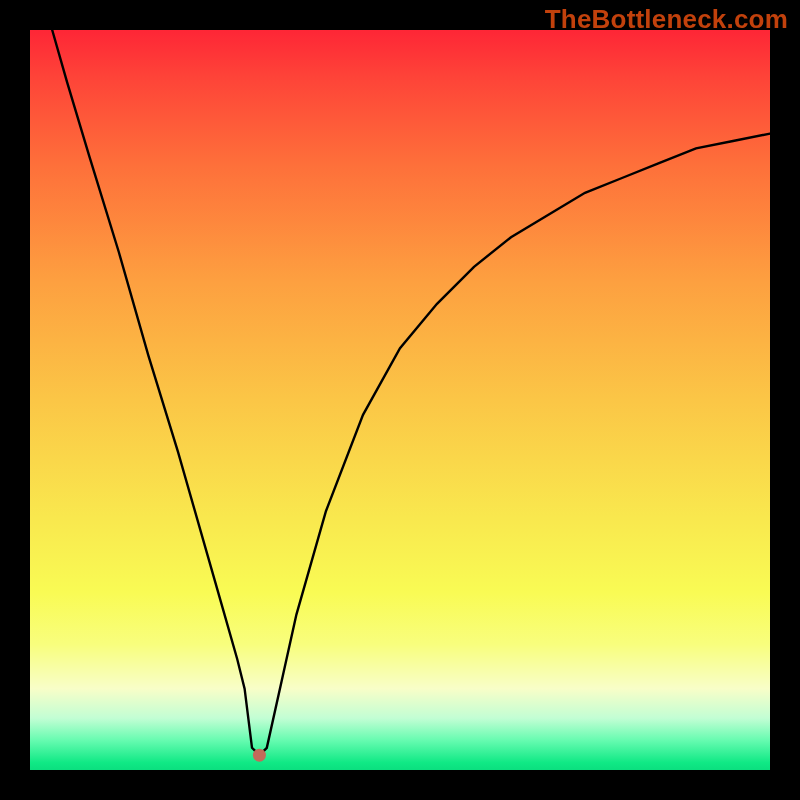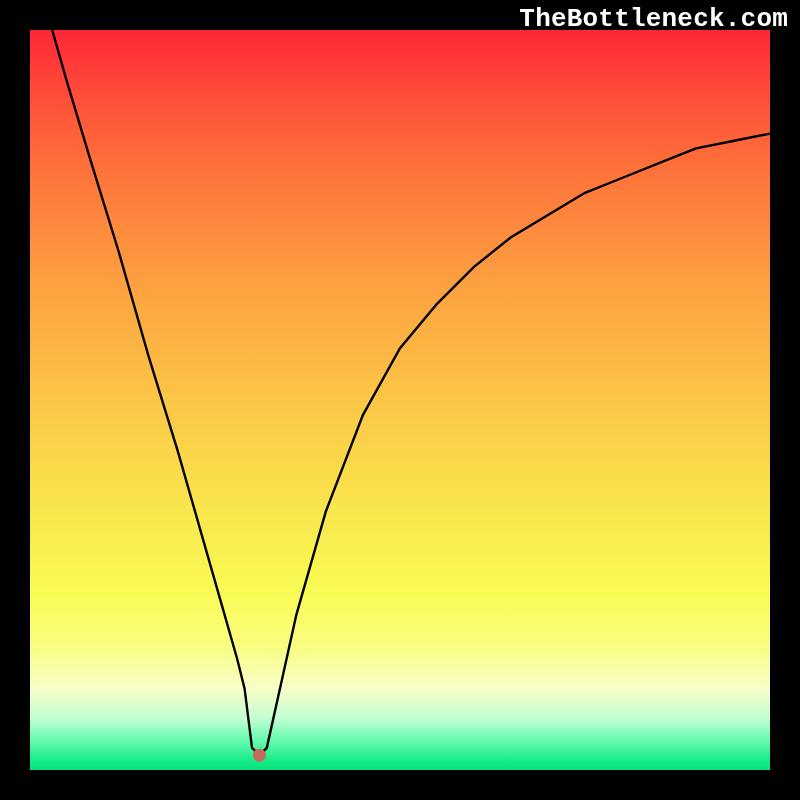--- a/index.html
+++ b/index.html
@@ -7,24 +7,24 @@
   .frame {
     position: relative;
     width: 800px;
     height: 800px;
     background: #000;
   }
   .watermark {
     position: absolute;
     top: 4px;
     right: 12px;
-    font-family: Liberation Mono, monospace;
+    font-family: Liberation Sans, sans-serif;
     font-size: 26px;
     font-weight: 600;
-    color: #ffffff;
+    color: #c2410c;
     letter-spacing: 0.2px;
   }
   .plot {
     position: absolute;
     left: 30px;
     top: 30px;
     width: 740px;
     height: 740px;
     background: linear-gradient(to bottom,
       #fe2636 0%,

